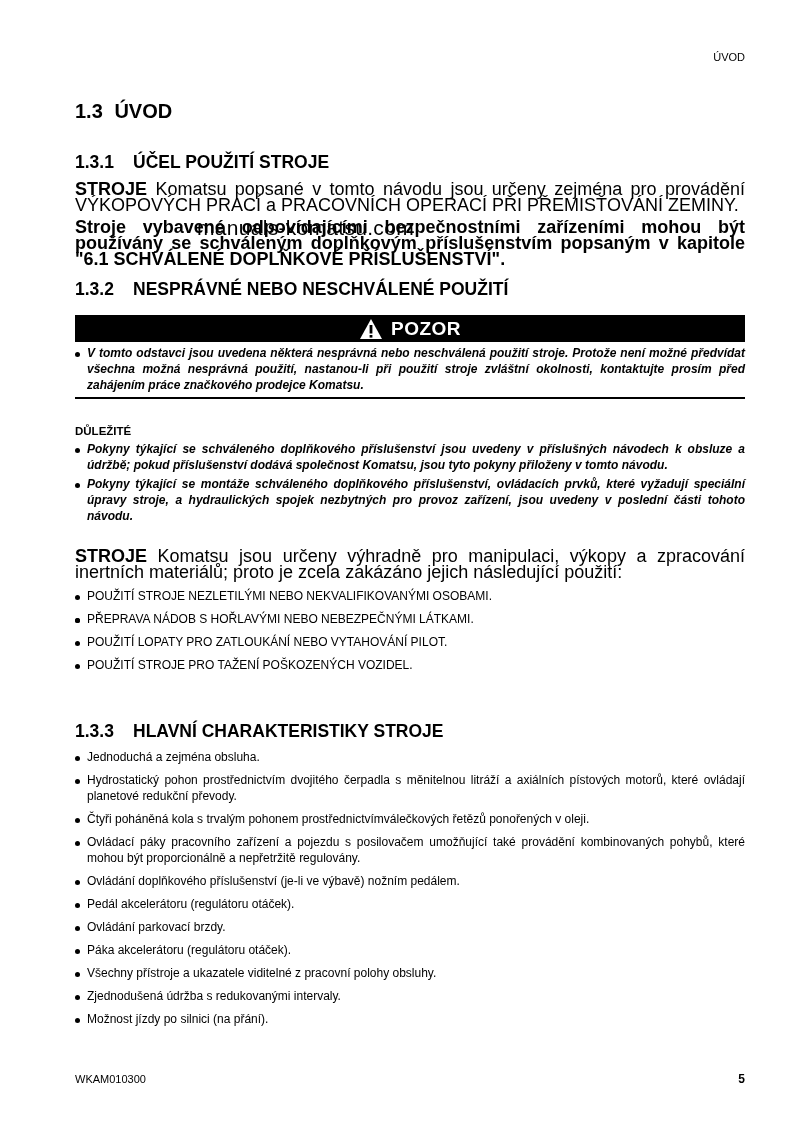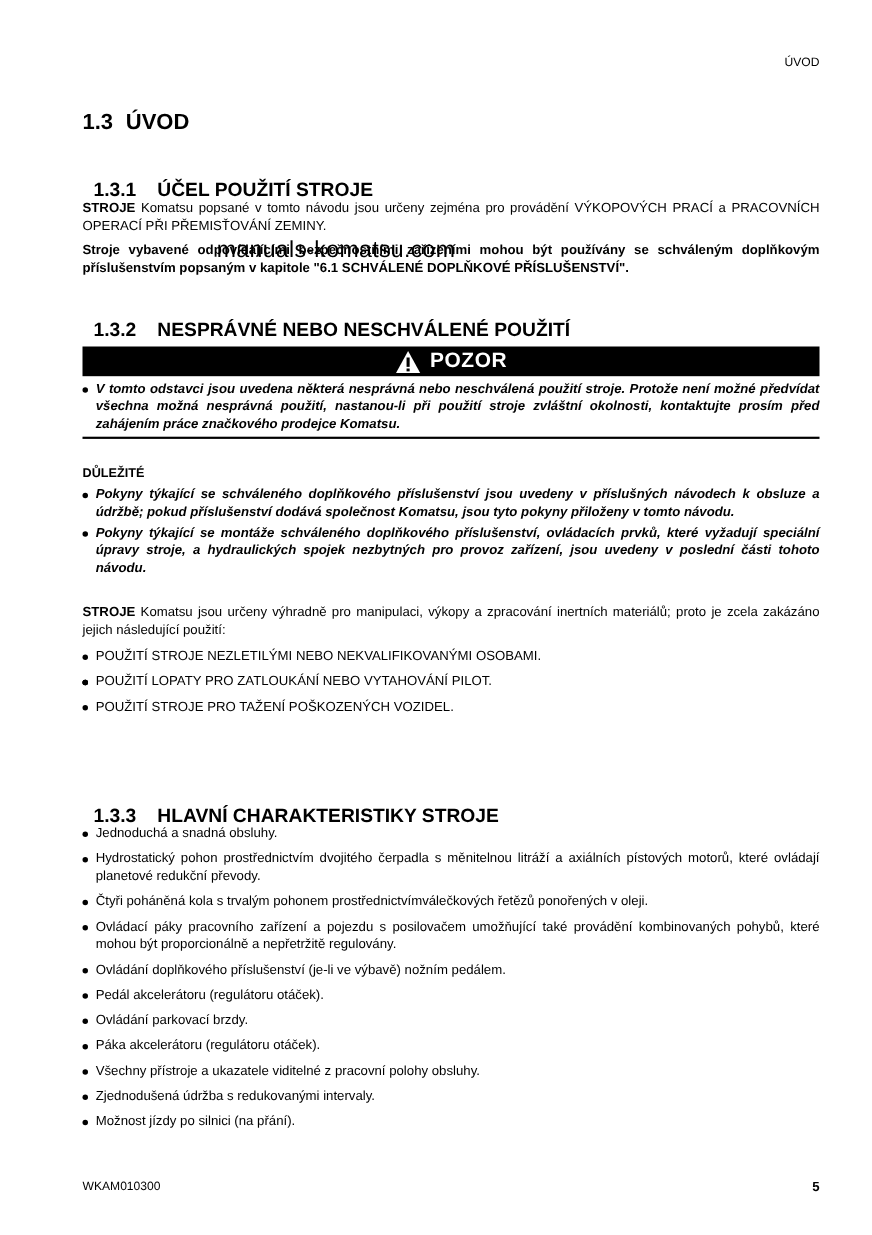--- a/index.html
+++ b/index.html
@@ -11,27 +11,27 @@
       position: absolute; right: 48px; top: 51px;
       font-size: 11px; letter-spacing: 0;
     }
     .h1 {
       position: absolute; left: 75px; top: 100px;
       font-size: 20px; font-weight: bold; margin: 0;
       word-spacing: 6px;
     }
     .h2 {
       position: absolute; left: 75px;
-      font-size: 17.5px; font-weight: bold; margin: 10px;
+      font-size: 17.5px; font-weight: bold; margin: 0;
       white-space: nowrap;
     }
     .h2 .num { display: inline-block; width: 58px; }
     .p {
       position: absolute; left: 75px; width: 670px;
-      font-size: 12px; line-height: 16px; text-align: justify; margin: 0;
+      font-size: 18px; line-height: 16px; text-align: justify; margin: 0;
     }
     .p .strong { font-weight: bold; }
     ul.bl { list-style: none; margin: 0; padding: 0; position: absolute; left: 75px; width: 670px; }
     ul.bl li {
       position: relative; padding-left: 12px; font-size: 12px; line-height: 16px;
       text-align: justify;
     }
     ul.bl li .bullet {
       position: absolute; left: 0; top: 7px; width: 5px; height: 5px;
       background: #000; border-radius: 50%;
@@ -106,31 +106,31 @@
   <li><span class="bullet"></span><span>Pokyny týkající se montáže schváleného doplňkového příslušenství, ovládacích prvků, které vyžadují speciální úpravy stroje, a hydraulických spojek nezbytných pro provoz zařízení, jsou uvedeny v poslední části tohoto návodu.</span></li>
 </ul>
 
 <p class="p" style="top:548px;">
   <span class="strong">STROJE</span><span> Komatsu jsou určeny výhradně pro manipulaci, výkopy a zpracování inertních materiálů; proto je zcela zakázáno jejich následující použití:</span>
 </p>
 
 <ul class="bl" style="top:588px;">
   <li style="margin-bottom:7px;"><span class="bullet"></span><span>POUŽITÍ STROJE NEZLETILÝMI NEBO NEKVALIFIKOVANÝMI OSOBAMI.</span></li>
   <li style="margin-bottom:7px;"><span class="bullet"></span></li>
-  <li style="margin-bottom:7px;"><span class="bullet"></span></li>
+  <li style="margin-bottom:7px;"><span class="bullet"></span><span>PŘEPRAVA NÁDOB S HOŘLAVÝMI NEBO NEBEZPEČNÝMI LÁTKAMI.</span></li>
   <li style="margin-bottom:7px;"><span class="bullet"></span><span>POUŽITÍ LOPATY PRO ZATLOUKÁNÍ NEBO VYTAHOVÁNÍ PILOT.</span></li>
   <li><span class="bullet"></span><span>POUŽITÍ STROJE PRO TAŽENÍ POŠKOZENÝCH VOZIDEL.</span></li>
 </ul>
 
 <h2 class="h2" style="top:721px;">
   <span class="num">1.3.3</span><span>HLAVNÍ CHARAKTERISTIKY STROJE</span>
 </h2>
 
 <ul class="bl" style="top:749px;">
-  <li style="margin-bottom:7px;"><span class="bullet"></span><span>Jednoduchá a snadná obsluhy.</span></li>
+  <li style="margin-bottom:7px;"><span class="bullet"></span><span>Jednoduchá a zejména obsluha.</span></li>
   <li style="margin-bottom:7px;"><span class="bullet"></span><span>Hydrostatický pohon prostřednictvím dvojitého čerpadla s měnitelnou litráží a axiálních pístových motorů, které ovládají planetové redukční převody.</span></li>
   <li style="margin-bottom:7px;"><span class="bullet"></span><span>Čtyři poháněná kola s trvalým pohonem prostřednictvímválečkových řetězů ponořených v oleji.</span></li>
   <li style="margin-bottom:7px;"><span class="bullet"></span><span>Ovládací páky pracovního zařízení a pojezdu s posilovačem umožňující také provádění kombinovaných pohybů, které mohou být proporcionálně a nepřetržitě regulovány.</span></li>
   <li style="margin-bottom:7px;"><span class="bullet"></span><span>Ovládání doplňkového příslušenství (je-li ve výbavě) nožním pedálem.</span></li>
   <li style="margin-bottom:7px;"><span class="bullet"></span><span>Pedál akcelerátoru (regulátoru otáček).</span></li>
   <li style="margin-bottom:7px;"><span class="bullet"></span><span>Ovládání parkovací brzdy.</span></li>
   <li style="margin-bottom:7px;"><span class="bullet"></span><span>Páka akcelerátoru (regulátoru otáček).</span></li>
   <li style="margin-bottom:7px;"><span class="bullet"></span><span>Všechny přístroje a ukazatele viditelné z pracovní polohy obsluhy.</span></li>
   <li style="margin-bottom:7px;"><span class="bullet"></span><span>Zjednodušená údržba s redukovanými intervaly.</span></li>
   <li><span class="bullet"></span><span>Možnost jízdy po silnici (na přání).</span></li>

